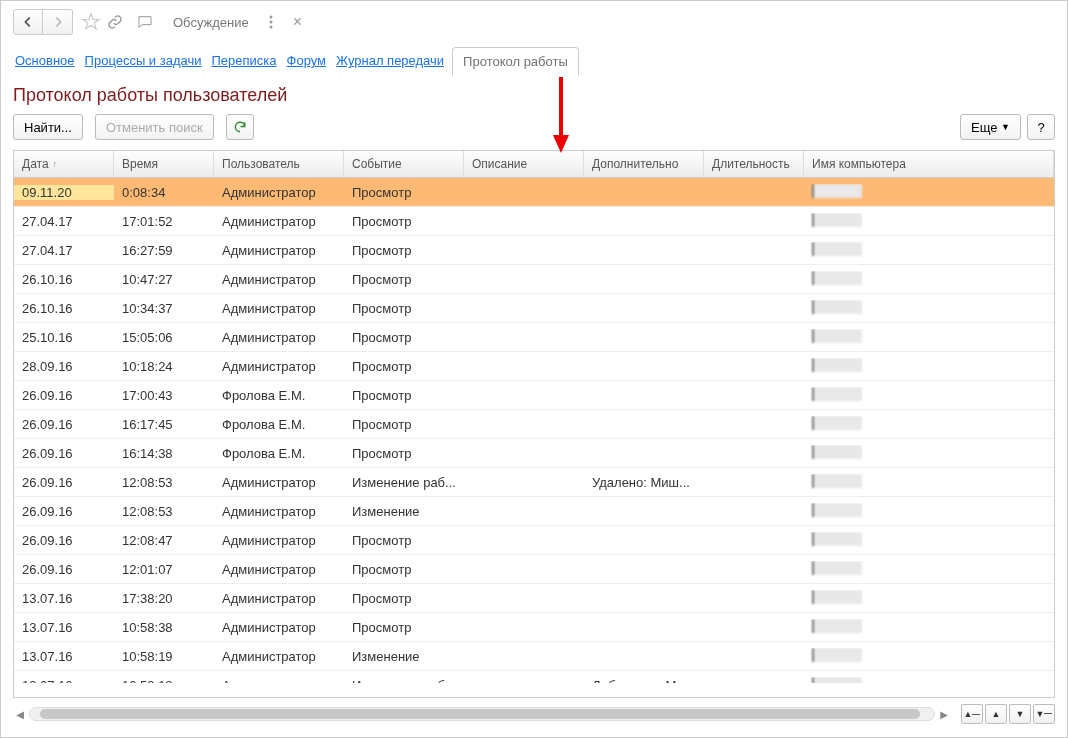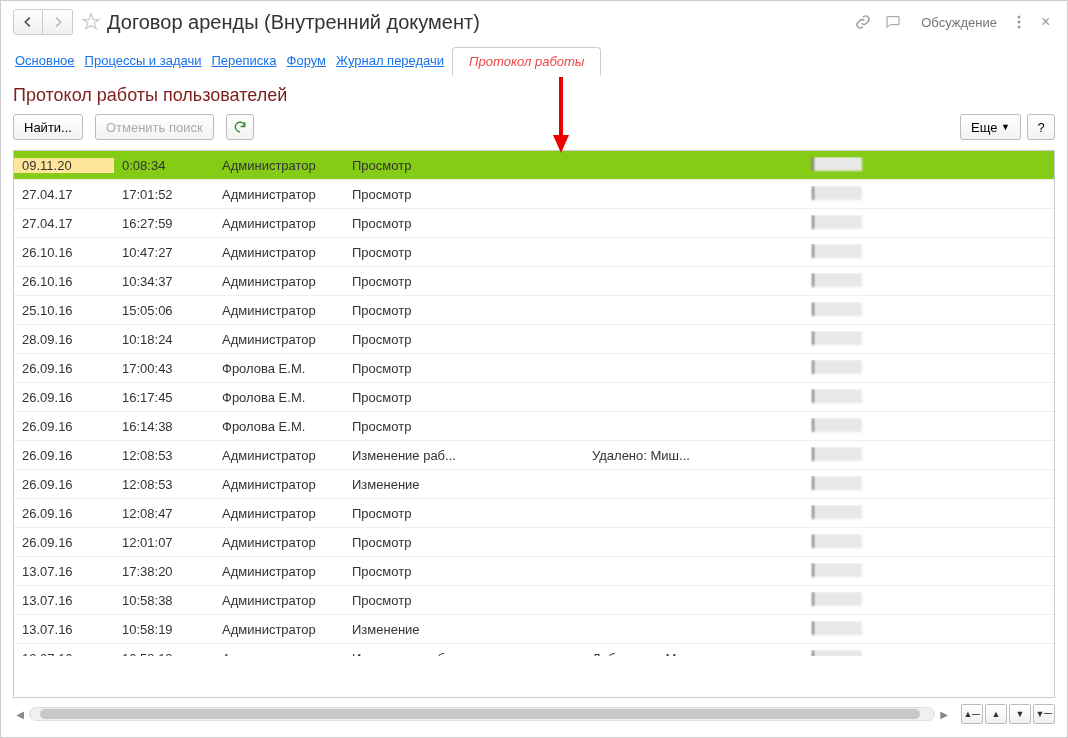--- a/index.html
+++ b/index.html
@@ -13,21 +13,21 @@
 .star-icon { width: 20px; height: 20px; margin-right: 6px; color: #ccc; }
 .title { font-size: 20px; color: #333; flex: 1; }
 .header-right { display: flex; align-items: center; gap: 14px; color: #777; }
 .link-icon { width: 16px; height: 16px; }
 .discuss { display: flex; align-items: center; gap: 20px; cursor: pointer; }
 .menu-dots { width: 16px; height: 16px; cursor: pointer; }
 .close-btn { width: 14px; height: 14px; cursor: pointer; color: #999; font-size: 16px; line-height: 14px; }
 
 .tabs { display: flex; gap: 6px; padding: 4px 12px 0; font-size: 13px; }
 .tab { color: #1a73e8; cursor: pointer; padding: 6px 2px; text-decoration: underline; }
-.tab.active { color: #ef4444; background: #fff; border: 1px solid #ccc; border-bottom: 1px solid #fff; border-radius: 4px 4px 0 0; padding: 6px 16px; text-decoration: none; margin-bottom: -1px; font-style: italic; }
+.tab.active { color: #737373; background: #fff; border: 1px solid #ccc; border-bottom: 1px solid #fff; border-radius: 4px 4px 0 0; padding: 6px 10px; text-decoration: none; margin-bottom: -1px; }
 
 .subtitle { font-size: 18px; color: #7f1d1d; padding: 10px 12px 8px; }
 
 .toolbar { display: flex; align-items: center; padding: 0 12px 10px; gap: 12px; }
 .btn { height: 26px; border: 1px solid #bbb; background: linear-gradient(#fff,#f2f2f2); border-radius: 3px; padding: 0 10px; cursor: pointer; font-size: 13px; display: flex; align-items: center; }
 .btn.disabled { color: #aaa; }
 .refresh-btn { width: 28px; padding: 0; justify-content: center; color: #2a8a2a; font-weight: bold; }
 .toolbar-right { margin-left: auto; display: flex; gap: 6px; }
 .help-btn { width: 28px; padding: 0; justify-content: center; }
 
@@ -40,21 +40,21 @@
 .col-time { width: 100px; }
 .col-user { width: 130px; }
 .col-event { width: 120px; }
 .col-desc { width: 120px; }
 .col-extra { width: 120px; }
 .col-dur { width: 100px; }
 .col-comp { flex: 1; }
 
 .tbody { overflow-y: auto; height: 505px; }
 .row { display: flex; border-bottom: 1px solid #eee; height: 29px; align-items: center; }
-.row.sel { background: #84cc16; }
+.row.sel { background: #fdba74; }
 .row.sel .td.col-date { background: #ffe69a; }
 .td { padding: 0 8px; font-size: 13px; color: #333; overflow: hidden; white-space: nowrap; text-overflow: ellipsis; }
 .blur { display: inline-block; width: 50px; height: 14px; background: #e8e8e8; filter: blur(1px); border-left: 2px solid #777; }
 
 .footer-scroll { display: flex; align-items: center; margin: 6px 12px 0; gap: 2px; }
 .hscroll { flex: 1; height: 14px; background: #f0f0f0; border: 1px solid #ddd; border-radius: 7px; position: relative; }
 .hscroll-thumb { position: absolute; left: 10px; top: 1px; height: 10px; width: 880px; background: #c8c8c8; border-radius: 5px; }
 .scroll-arrow { width: 14px; height: 14px; display: flex; align-items: center; justify-content: center; color: #888; font-size: 10px; cursor: pointer; }
 .footer-btns { display: flex; gap: 2px; margin-left: 8px; }
 .footer-btns .sbtn { width: 22px; height: 20px; border: 1px solid #bbb; background: linear-gradient(#fff,#f0f0f0); border-radius: 2px; display: flex; align-items: center; justify-content: center; font-size: 9px; cursor: pointer; }
@@ -72,21 +72,20 @@
       </svg>
     </div>
   <div class="nav-btn">
       <svg viewBox="0 0 16 16">
         <path d="M6 3 L11 8 L6 13" stroke="#bbb" stroke-width="2" fill="none"></path>
       </svg>
     </div>
   <svg class="star-icon" viewBox="0 0 24 24">
       <path d="M12 2l2.6 7h7l-5.7 4.3 2.2 7-6.1-4.5L5.9 20l2.2-7L2.4 9h7z" fill="none" stroke="#ccc" stroke-width="1.5"></path>
     </svg>
-  <div class="title">Договор аренды (Внутренний документ)</div>
   <div class="header-right">
     <svg class="link-icon" viewBox="0 0 24 24">
         <path d="M10 14a5 5 0 0 0 7 0l3-3a5 5 0 0 0-7-7l-1 1M14 10a5 5 0 0 0-7 0l-3 3a5 5 0 0 0 7 7l1-1" fill="none" stroke="#999" stroke-width="2"></path>
       </svg>
     <div class="discuss">
       <svg width="16" height="16" viewBox="0 0 24 24">
           <path d="M3 4h18v12H8l-5 4z" fill="none" stroke="#999" stroke-width="1.5"></path>
         </svg>
       <span>Обсуждение</span>
     </div>
@@ -119,20 +118,33 @@
         <path d="M20 4v7h-7" fill="none" stroke="#2a8a2a" stroke-width="2.5"></path>
       </svg>
   </button>
   <div class="toolbar-right">
     <button class="btn"><span>Еще</span>&nbsp;<span style="font-size:9px">▼</span></button>
     <button class="btn help-btn">?</button>
   </div>
 </div>
 
 <div class="table-wrap">
+  <div class="thead">
+    <div class="th col-date">
+        <span>Дата</span>
+        <span class="sort">↑</span>
+      </div>
+    <div class="th col-time">Время</div>
+    <div class="th col-user">Пользователь</div>
+    <div class="th col-event">Событие</div>
+    <div class="th col-desc">Описание</div>
+    <div class="th col-extra">Дополнительно</div>
+    <div class="th col-dur">Длительность</div>
+    <div class="th col-comp">Имя компьютера</div>
+  </div>
   <div class="tbody" id="tbody">
       <div class="row sel">
         <div class="td col-date">09.11.20</div>
         <div class="td col-time">0:08:34</div>
         <div class="td col-user">Администратор</div>
         <div class="td col-event">Просмотр</div>
         <div class="td col-desc"></div>
         <div class="td col-extra"></div>
         <div class="td col-dur"></div>
         <div class="td col-comp"><span class="blur"></span></div>

